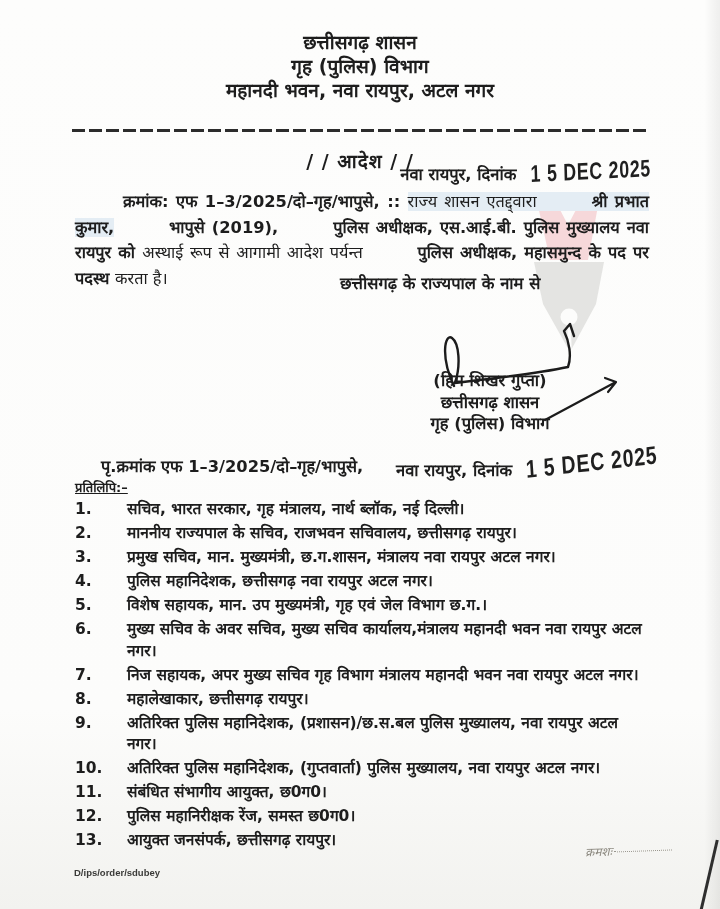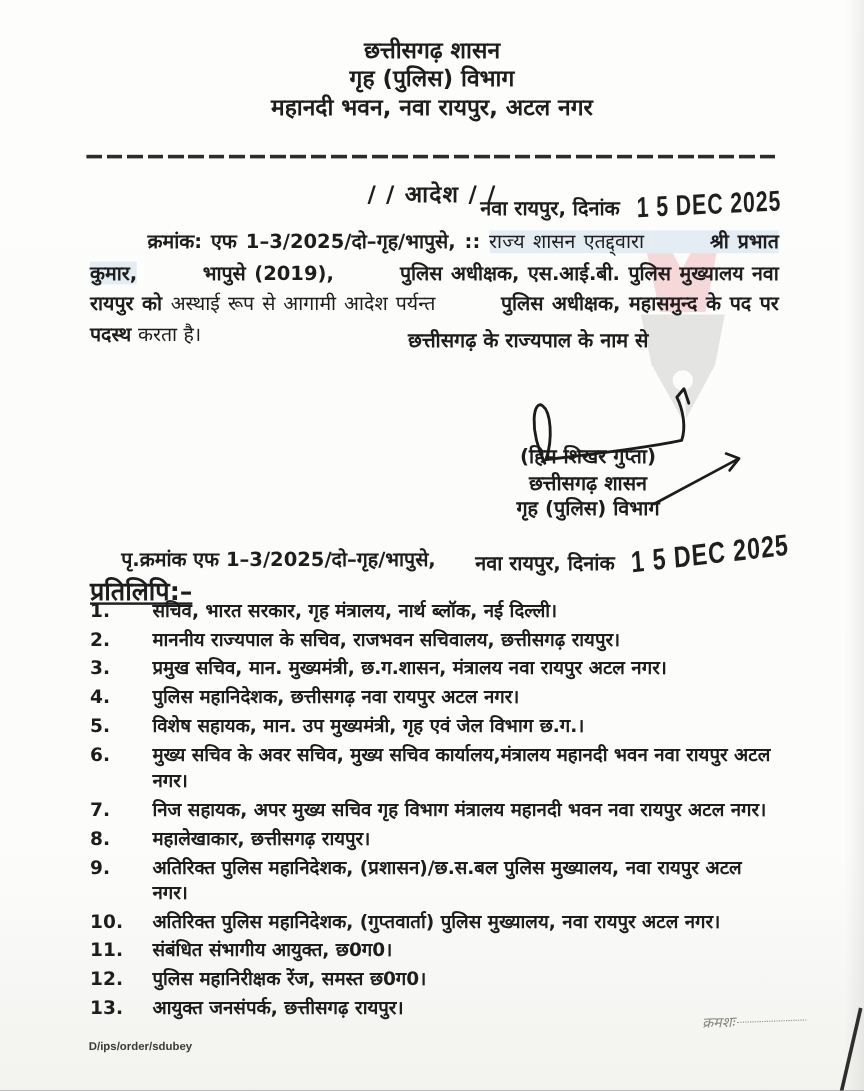--- a/index.html
+++ b/index.html
@@ -42,21 +42,21 @@
   .para{position:absolute;top:189px;left:75px;width:574px;
         font-size:16.3px;line-height:25.5px;text-align:justify;}
   .b{font-weight:bold;padding-left:48px;}
   .hl{background:var(--highlight_blue,#e4edf4);}
   .authority{position:absolute;top:271px;left:340px;width:330px;text-align:left;
         font-weight:bold;font-size:16.5px;line-height:25px;}
   .signatory{position:absolute;top:370px;left:380px;width:220px;text-align:center;
         font-weight:bold;font-size:16.5px;line-height:21.5px;}
   .sig-ink{position:absolute;left:400px;top:312px;z-index:4;}
   .endorse{position:absolute;top:455px;left:75px;font-weight:bold;font-size:16.3px;margin-left:26px;}
-  .copylabel{position:absolute;top:478px;left:75px;font-weight:bold;font-size:21px;
+  .copylabel{position:absolute;top:478px;left:75px;font-weight:bold;font-size:13px;
         text-decoration:underline;}
   .copy-list{position:absolute;top:499px;left:75px;width:574px;font-size:15.5px;}
   .copy-row{display:flex;line-height:21.5px;margin-bottom:2.5px;font-weight:600;}
   .copy-row .num{flex:0 0 52px;}
   .copy-row .txt{flex:1;}
   .file-ref{position:absolute;top:867px;left:74px;
         font-family:"Liberation Sans","DejaVu Sans",sans-serif;
         font-weight:bold;font-size:9.5px;color:#3a3a38;}
   .hand-note{position:absolute;top:842px;left:585px;color:#8a877e;font-size:12px;
         font-style:italic;transform:rotate(-2deg);white-space:nowrap;}

